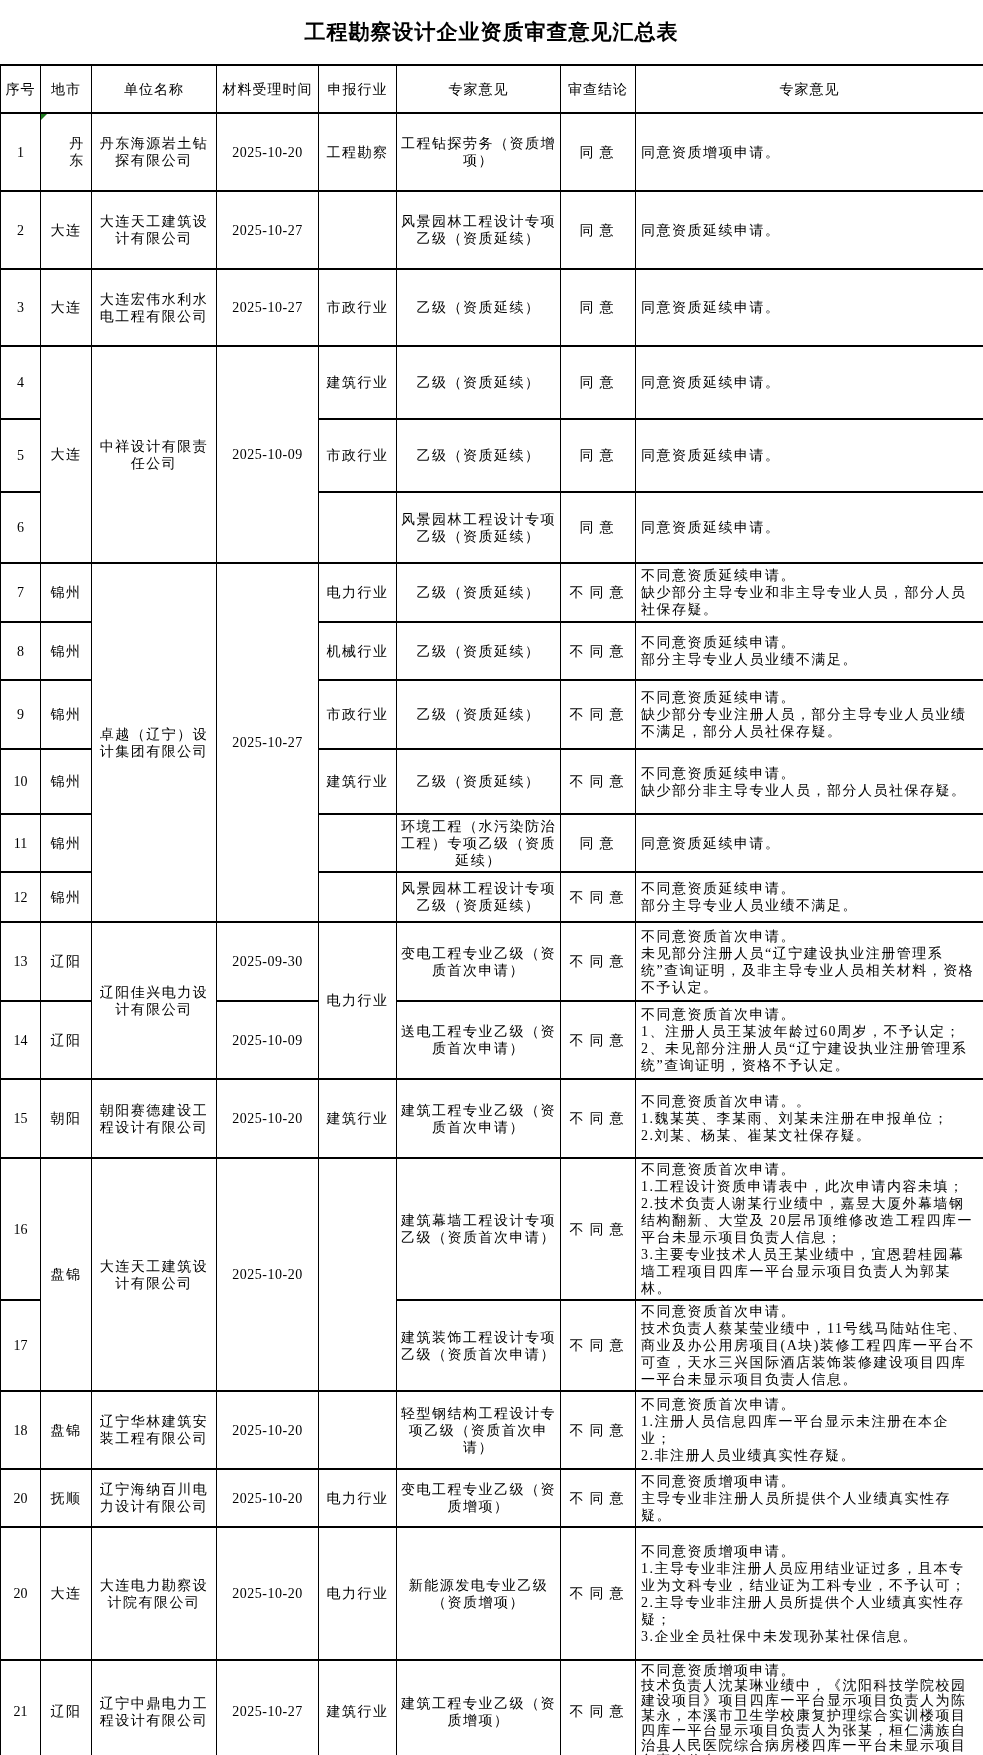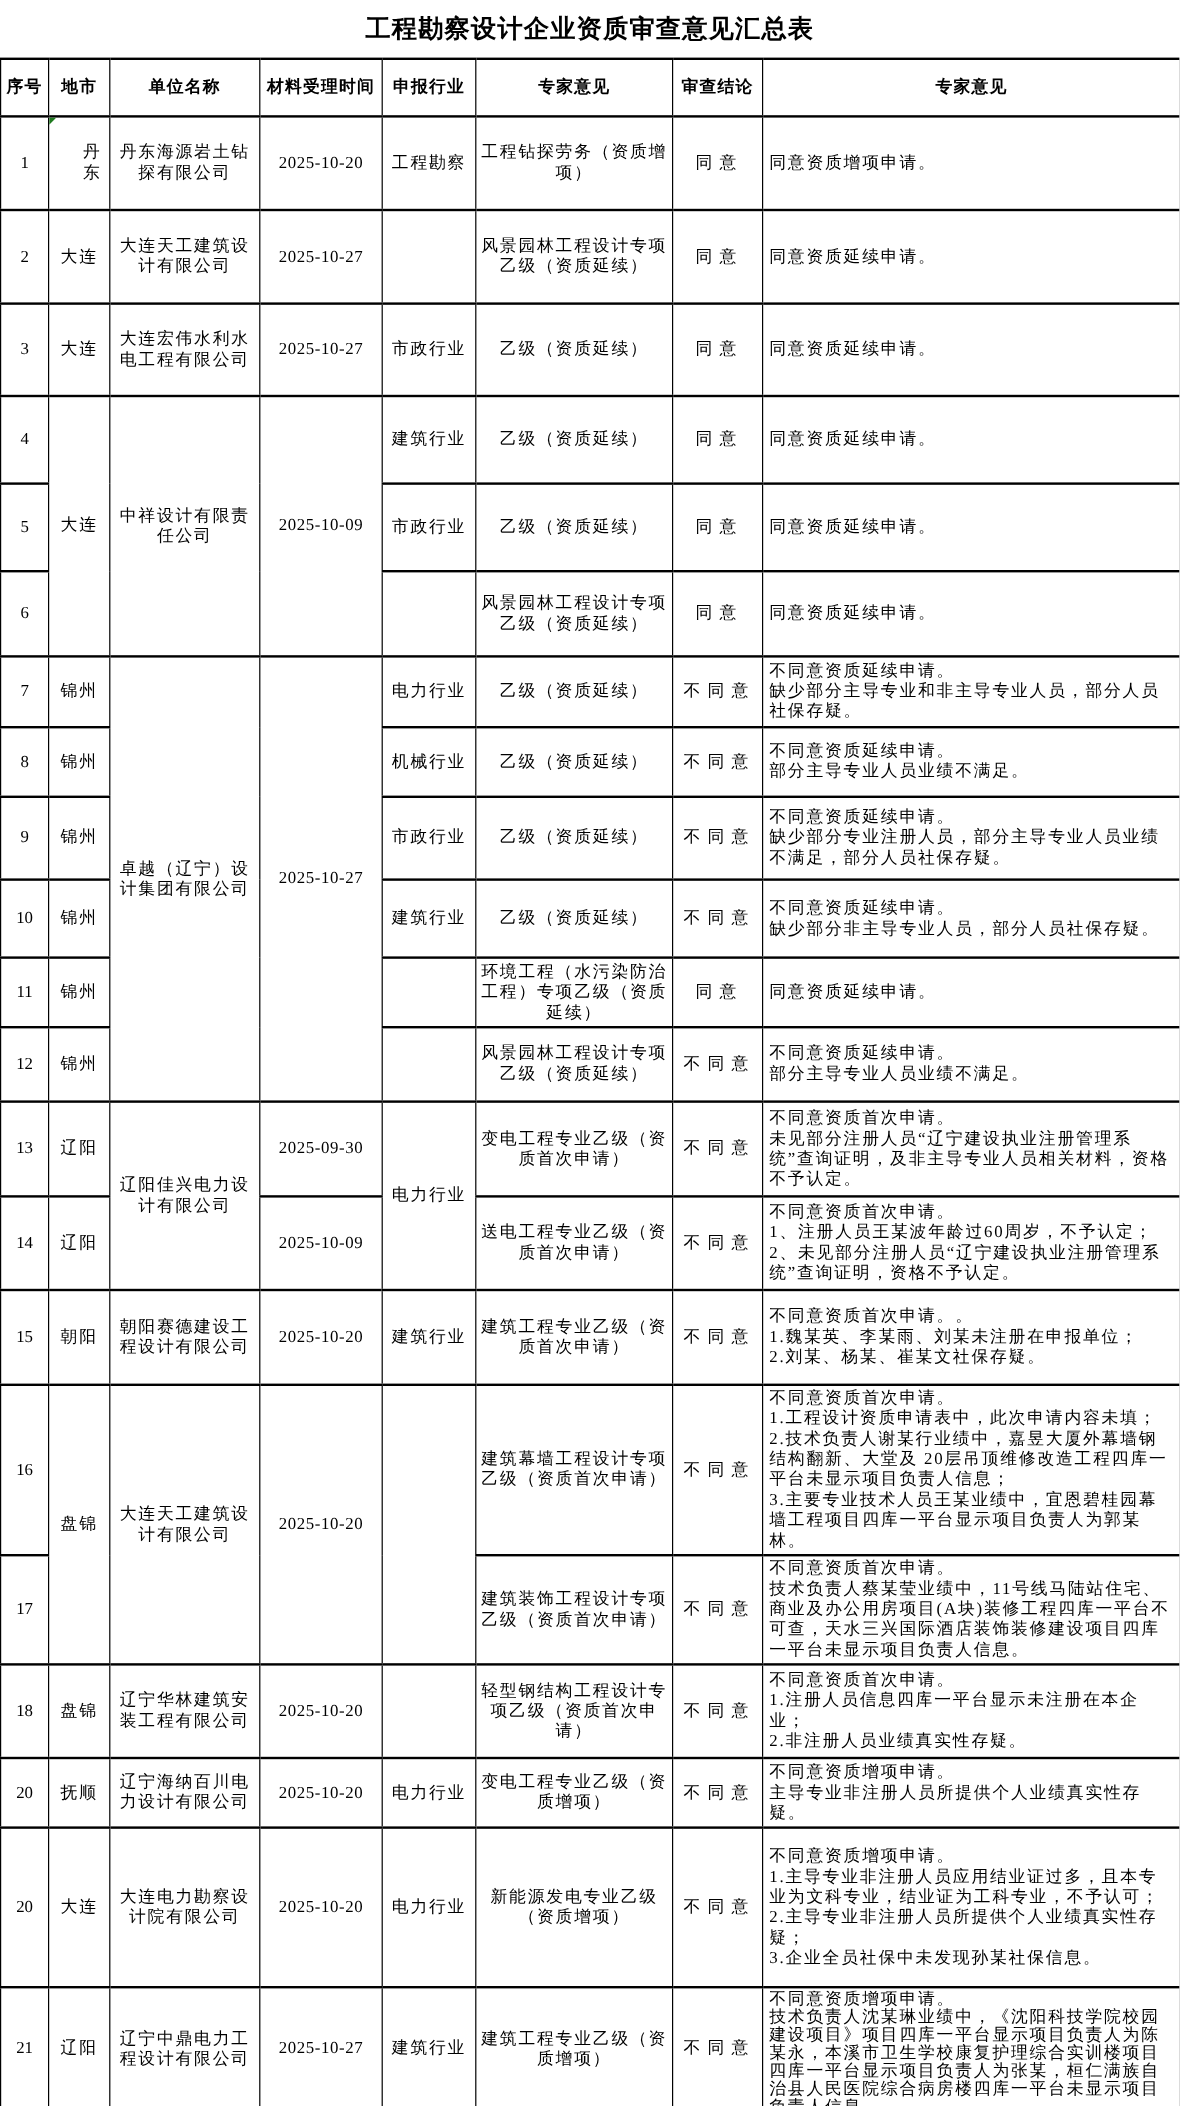--- a/index.html
+++ b/index.html
@@ -1,25 +1,25 @@
 <!DOCTYPE html>
 <html><head>
 <meta charset="utf-8">
 <style>
   html,body{margin:0;padding:0;background:#fff;}
   .page{width:983px;height:1755px;overflow:hidden;background:#fff;
         font-family:"Liberation Serif","DejaVu Serif",serif;color:#000;}
-  .title{height:48px;display:flex;align-items:center;justify-content:center;
+  .title{height:64px;display:flex;align-items:center;justify-content:center;
          font-size:21px;font-weight:bold;letter-spacing:1px;}
   table{border-collapse:collapse;table-layout:fixed;width:983px;}
   td,th{border:1px solid #000;border-top-width:2px;border-bottom-width:2px;
         padding:1px 3px;text-align:center;vertical-align:middle;
         font-size:14px;line-height:17px;letter-spacing:1.5px;
         word-break:break-all;overflow:hidden;}
-  th{font-weight:bold;height:44px;letter-spacing:1px;}
+  th{font-weight:normal;height:44px;letter-spacing:1px;}
   .c-seq{font-size:14px;letter-spacing:0;}
   .c-date{letter-spacing:0.5px;margin-left:28px;}
   .c-concl{letter-spacing:6px;padding-left:6px;}
   .c-op{text-align:left;padding:2px 5px;}
   .op{text-align:left;white-space:pre-line;overflow:hidden;}
   .rel{position:relative;padding-left:25px;}
   .tri{position:absolute;top:0;left:0;width:0;height:0;
        border-top:6px solid #1f7a1f;border-right:6px solid transparent;}
   .lh15{line-height:15px;}
 </style>
@@ -168,21 +168,21 @@
       <tr style="height:58px">
         <td class="c-seq">11</td>
         <td>锦州</td>
         <td></td>
         <td>环境工程（水污染防治工程）专项乙级（资质延续）</td>
         <td class="c-concl">同意</td>
         <td class="c-op">
             <div class="op">同意资质延续申请。</div>
           </td>
       </tr>
-      <tr style="height:62px">
+      <tr style="height:50px">
         <td class="c-seq">12</td>
         <td>锦州</td>
         <td></td>
         <td>风景园林工程设计专项乙级（资质延续）</td>
         <td class="c-concl">不同意</td>
         <td class="c-op">
             <div class="op">不同意资质延续申请。
 部分主导专业人员业绩不满足。</div>
           </td>
       </tr>

